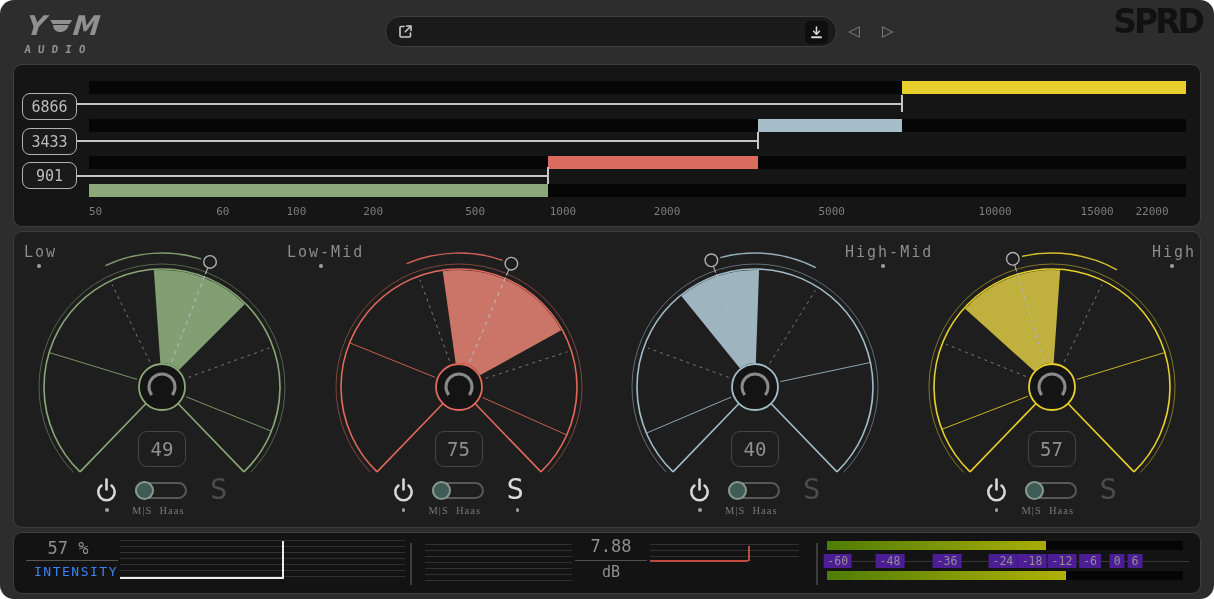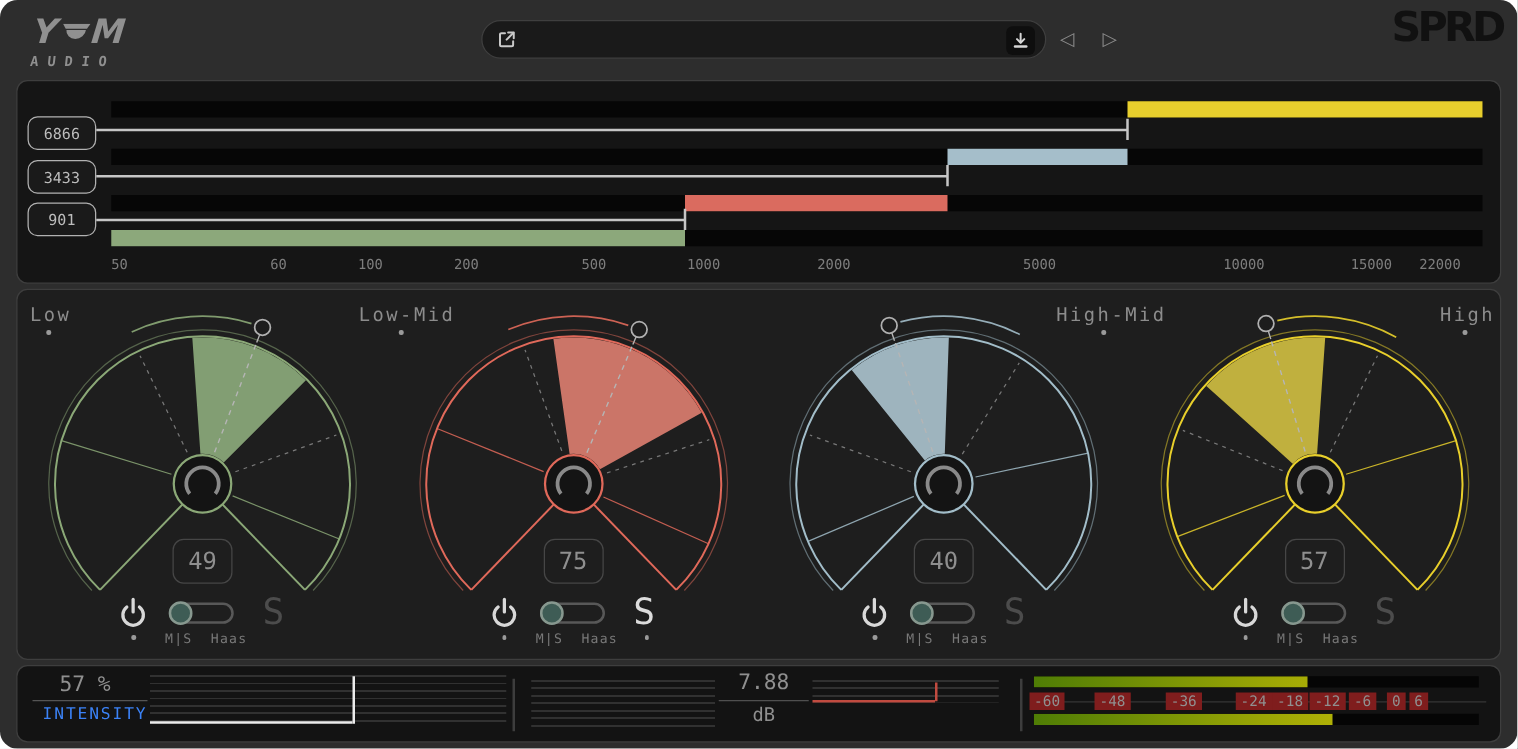--- a/index.html
+++ b/index.html
@@ -20,38 +20,38 @@
   .nav-arrow { position:absolute; top:22px; font-size:15px; color:#8a8a8a; cursor:default; font-family:"DejaVu Sans", sans-serif; }
   .sprd { position:absolute; right:12px; top:2px; font-family:"DejaVu Sans", sans-serif; font-weight:800; font-size:33px; letter-spacing:-3px; color:#111111; }
 
   
   .panel { position:absolute; left:13px; width:1188px; border:1px solid #3e3e3e; border-radius:9px; }
   .spectrum-panel { top:64px; height:163px; background:#151515; }
   .dials-panel { top:231px; height:297px; background:#1e1e1e; }
   .footer-panel { top:532px; height:62px; background:#131313; }
 
   
-  .xover-box { position:absolute; left:8px; width:55px; height:27px; border:1.5px solid #b2b2b2; border-radius:8px; color:#bdbdbd; font-size:12px; display:flex; align-items:center; justify-content:center; background:#1a1a1a; z-index:3; }
+  .xover-box { position:absolute; left:8px; width:55px; height:27px; border:1.5px solid #b2b2b2; border-radius:8px; color:#bdbdbd; font-size:15px; display:flex; align-items:center; justify-content:center; background:#1a1a1a; z-index:3; }
   .track { position:absolute; left:75px; width:1097px; height:13px; background:#060606; }
   .seg { position:absolute; top:0; height:100%; }
   .xline { position:absolute; height:1.5px; background:#c6c6c6; z-index:2; }
   .xtick { position:absolute; width:2px; height:17px; background:#c6c6c6; z-index:2; }
   .axis-label { position:absolute; top:140px; transform:translateX(-50%); color:#7d7d7d; font-size:11px; }
 
   
   .dial-col { position:absolute; top:0; width:296px; height:218px; }
   .dial-col svg.dialsvg { position:absolute; left:0; top:0; }
   .band-label { position:absolute; top:11px; color:#8c8c8c; font-size:15px; letter-spacing:2px; z-index:2; }
   .dot { position:absolute; width:3.5px; height:3.5px; border-radius:50%; background:#9a9a9a; z-index:2; }
   .vbox { position:absolute; left:50%; transform:translateX(-50%); top:199px; width:48px; height:36px; border:1.5px solid #464646; border-radius:9px; color:#8f8f8f; font-size:19px; display:flex; align-items:center; justify-content:center; }
   .pwr { position:absolute; left:calc(50% - 69px); top:244px; }
   .pdot { left:calc(50% - 57px); top:276px; }
   .toggle { position:absolute; left:calc(50% - 27px); top:250px; width:52px; height:17px; border:2px solid #585858; border-radius:10px; }
   .tknob { position:absolute; left:-2px; top:-3px; width:19px; height:19px; border-radius:50%; background:#3e5c55; border:2px solid #87988f; }
-  .tlabels { position:absolute; left:calc(50% - 30px); top:273px; width:80px; color:#787878; font-size:10.5px; letter-spacing:1px; white-space:pre; }
+  .tlabels { position:absolute; left:calc(50% - 30px); top:273px; width:80px; color:#787878; font-size:10.5px; letter-spacing:1px; white-space:pre;font-family:Liberation Serif, serif; }
   .solo { position:absolute; left:calc(50% + 48px); top:240px; font-size:29px; color:#4c4c4c; }
   .solo.on { color:#dcdcdc; }
   .sdot { left:calc(50% + 57px); top:276px; }
 
   
   .int-val { position:absolute; left:4px; top:5px; width:100px; text-align:center; color:#8f8f8f; font-size:17px; }
   .int-rule { position:absolute; left:12px; top:27px; width:92px; height:1px; background:#555555; }
   .int-label { position:absolute; left:4px; top:31px; width:100px; text-align:right; color:#3b82f6; font-size:13px; letter-spacing:1.5px; }
   .stripes { position:absolute; background:repeating-linear-gradient(180deg,#313131 0 1.5px,transparent 1.5px 6px); }
   .int-stripes { left:106px; top:7px; width:285px; height:41px; }
@@ -61,21 +61,21 @@
   .db-stripes-l { left:411px; top:11px; width:147px; height:39px; }
   .db-stripes-r { left:636px; top:11px; width:149px; height:18px; }
   .db-val { position:absolute; left:552px; top:3px; width:90px; text-align:center; color:#8f8f8f; font-size:17px; }
   .db-rule { position:absolute; left:561px; top:27px; width:72px; height:1px; background:#4f4f4f; }
   .db-unit { position:absolute; left:552px; top:30px; width:90px; text-align:center; color:#8f8f8f; font-size:15px; }
   .db-redline { position:absolute; top:27px; height:2px; background:#c14b40; z-index:2; }
   .db-redtick { position:absolute; top:13px; width:2px; height:15px; background:#c14b40; z-index:2; }
   .meter-track { position:absolute; left:813px; width:356px; height:9px; background:#050505; overflow:hidden; }
   .meter-fill { position:absolute; left:0; top:0; height:100%; background-size:356px 100%; background-repeat:no-repeat; }
   .meter-scaleline { position:absolute; left:810px; top:28px; width:365px; height:1px; background:#363636; }
-  .meter-tick { position:absolute; top:21px; transform:translateX(-50%); color:#909090; font-size:11.5px; background:#7f1d1d; padding:0 4px; z-index:2; }
+  .meter-tick { position:absolute; top:21px; transform:translateX(-50%); color:#909090; font-size:11.5px; background:#4c1d95; padding:0 4px; z-index:2; }
 </style>
 </head>
 <body>
 
 <div id="stage">
   <div class="window">
 
     <div class="topbar">
       <div class="brand">
         <div class="brand-word">

